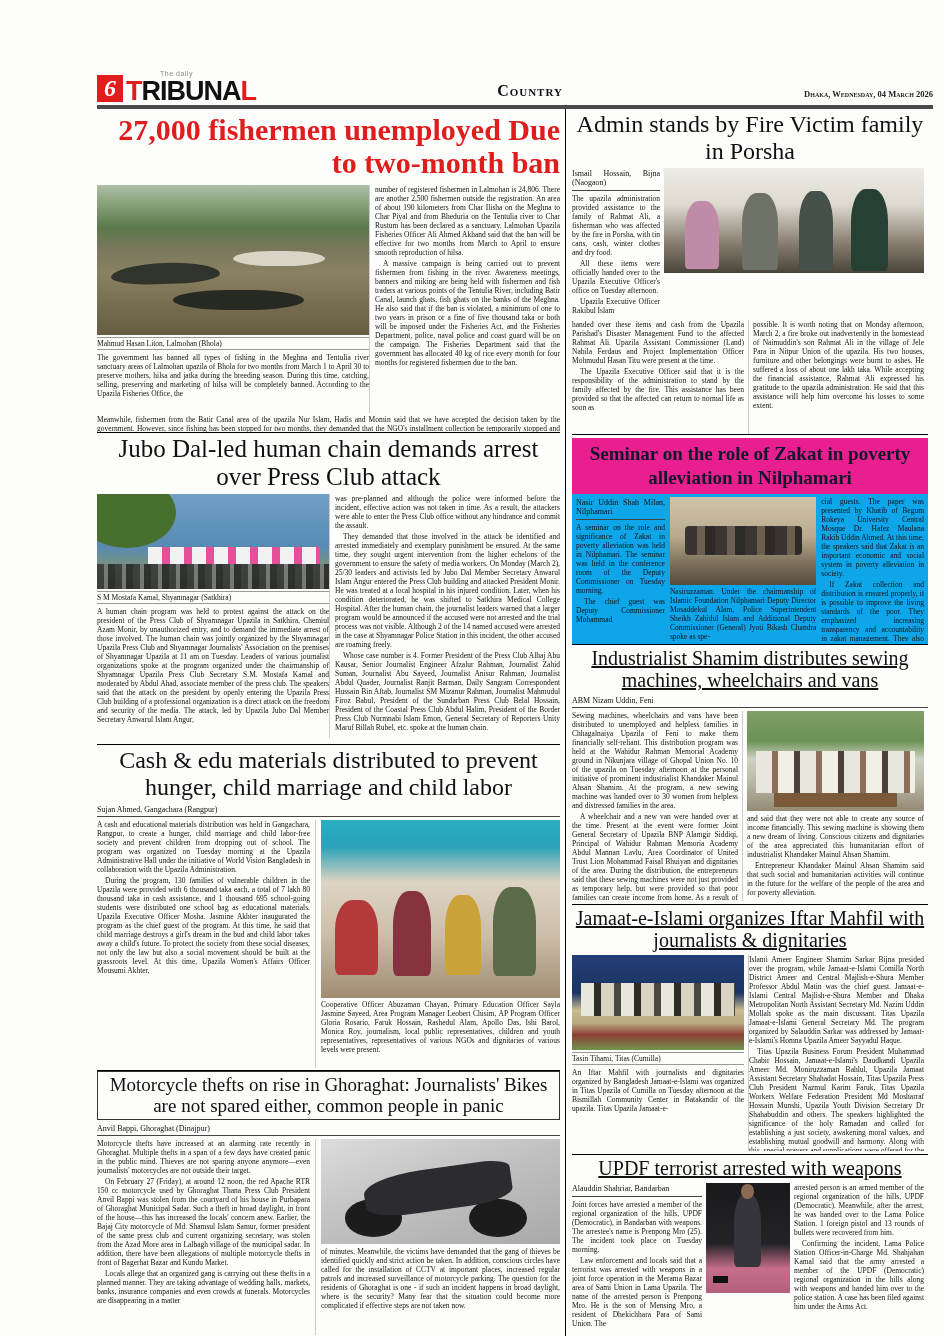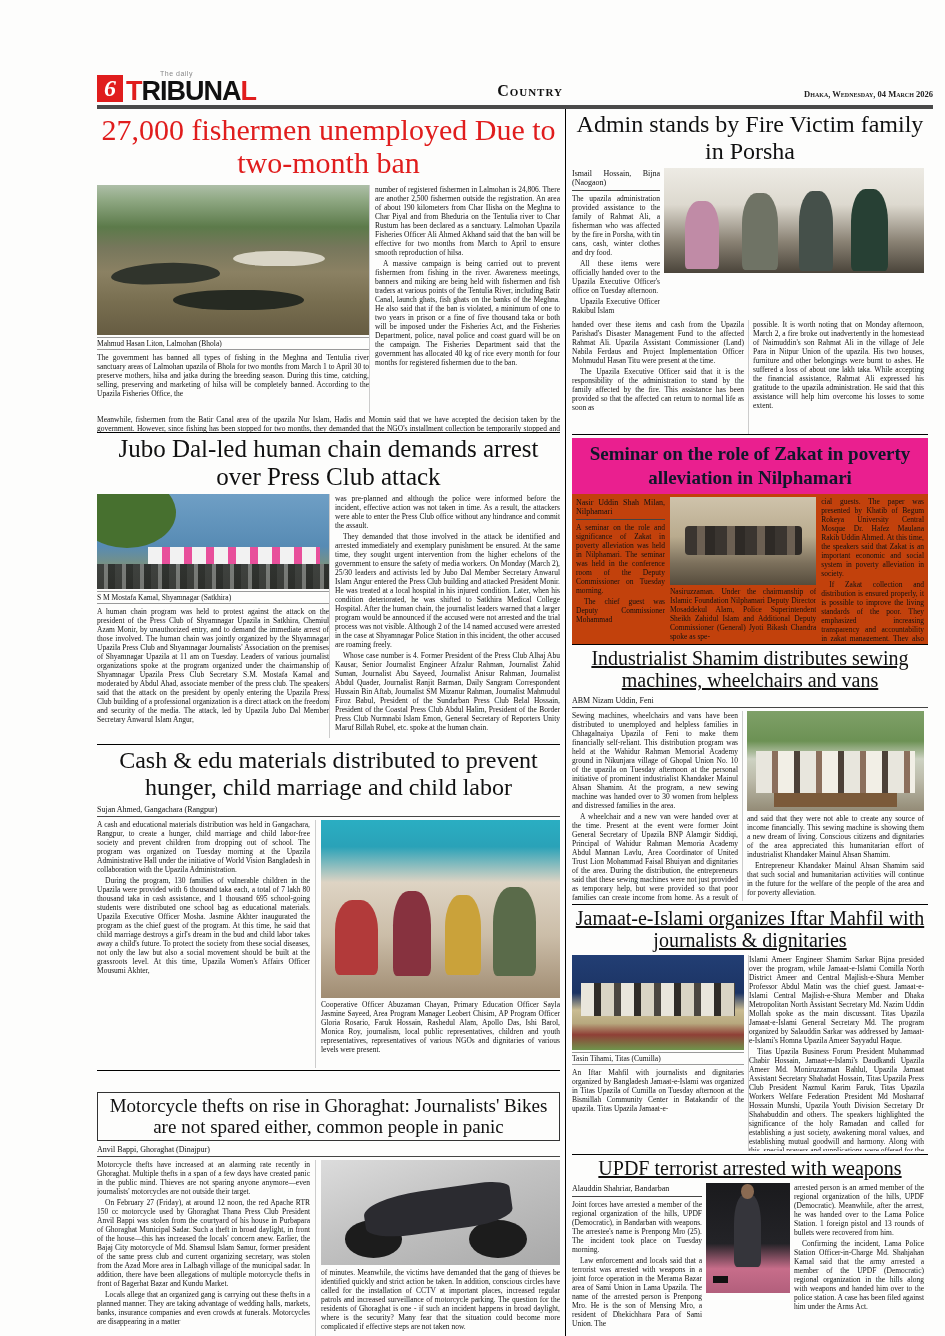--- a/index.html
+++ b/index.html
@@ -23,25 +23,25 @@
   .dateline{font-variant:small-caps;font-weight:bold;font-size:8.5px;color:#222;padding-bottom:3px;}
   .head-rule{border-bottom:4px solid #4a4a4a;margin-top:3px;}
   
   .main{display:flex;align-items:stretch;}
   .col-left{width:468px;padding-right:5px;box-sizing:border-box;}
   .col-right{width:363px;border-left:1px solid #000;padding-left:6px;box-sizing:border-box;}
   article{overflow:hidden;box-sizing:border-box;}
   article.rt{border-top:1px solid #000;}
   
   .hl{font-weight:normal;text-align:center;margin:2px 0 3px;line-height:1.12;color:#111;}
-  .hl-red{color:#e01d1d;font-weight:normal;font-size:30px;line-height:1.1;margin:4px 0 6px;}
+  .hl-red{color:#e01d1d;font-weight:bold;font-size:30px;line-height:1.1;margin:4px 0 6px;text-align:right;}
   .hl-26{font-size:25px;}
   .hl-24{font-size:24px;}
   .hl-20{font-size:20px;text-decoration:underline;}
-  .hl-box{border:1px solid #333;font-size:19px;padding:2px 4px;margin:21px 0 3px;}
+  .hl-box{border:1px solid #333;font-size:19px;padding:2px 4px;margin:0 0 3px;}
   .seminar-head{background:#ea1f8f;color:#0f172a;font-weight:bold;font-size:19px;text-align:center;
     line-height:1.25;padding:4px 10px;margin:3px 0 0;}
   
   .bt{font-size:7.5px;line-height:1.2;text-align:justify;}
   .bt p{margin:0 0 2px;}
   .bt p + p{text-indent:8px;}
   .byline{font-size:8px;border-bottom:1px solid #444;padding:1px 0 2px;margin-bottom:3px;}
   .caption{font-size:7.5px;border-top:1px solid #999;border-bottom:1px solid #999;
     padding:1px 0;margin:2px 0 3px;text-align:left;line-height:1.2;}
   .grid{display:flex;}
@@ -77,21 +77,21 @@
   .photo-iftar .s1{left:5%;top:30%;width:90%;height:34%;background:repeating-linear-gradient(90deg,#e9e6dc 0 13px,#2f2c28 13px 20px,#d9d4c4 20px 33px,#4a4640 33px 40px);}
   .photo-moto{height:105px;background:linear-gradient(160deg,#dcdcdc 0%,#c2c2c2 45%,#a9a9a9 100%);}
   .photo-moto .s1{left:10%;top:58%;width:24%;height:36%;border-radius:50%;background:#1c1c1c;}
   .photo-moto .s2{left:62%;top:58%;width:24%;height:36%;border-radius:50%;background:#1c1c1c;}
   .photo-moto .s3{left:18%;top:28%;width:62%;height:40%;background:#2b2b30;border-radius:40% 20% 30% 30%;transform:rotate(-8deg);}
   .photo-updf{height:110px;background:linear-gradient(180deg,#1a1a1d 0%,#232327 55%,#c76d8a 78%,#b25f7c 100%);}
   .photo-updf .s1{left:33%;top:10%;width:32%;height:66%;background:#35353b;border-radius:40% 40% 10% 10%;}
   .photo-updf .s2{left:42%;top:1%;width:15%;height:13%;background:#8a6a52;border-radius:50%;}
   .photo-updf .s3{left:8%;top:84%;width:18%;height:7%;background:#111;}
   
-  .seminar-body{background:#c2410c;padding:3px 4px;display:flex;gap:5px;height:150px;overflow:hidden;box-sizing:border-box;}
+  .seminar-body{background:#0ea5e9;padding:3px 4px;display:flex;gap:5px;height:150px;overflow:hidden;box-sizing:border-box;}
 </style>
 </head>
 <body>
 
 <div class="page">
 
   <header class="masthead">
     <div class="logo">
       <div class="pagenum">6</div>
       <div class="brand">

